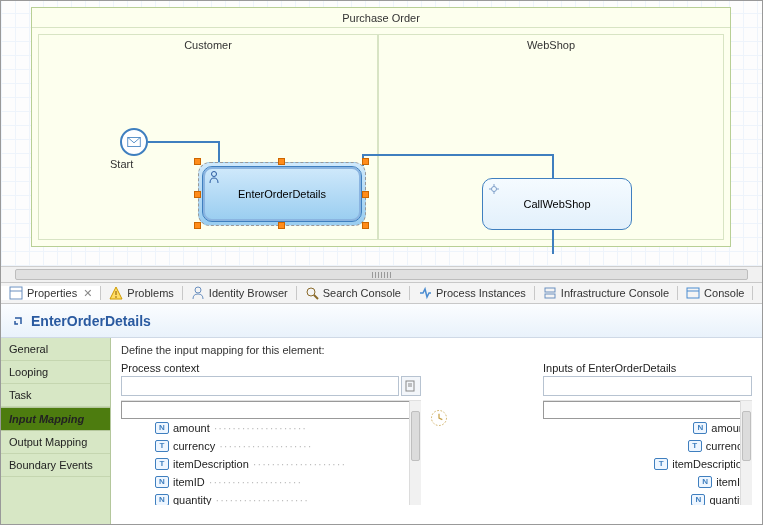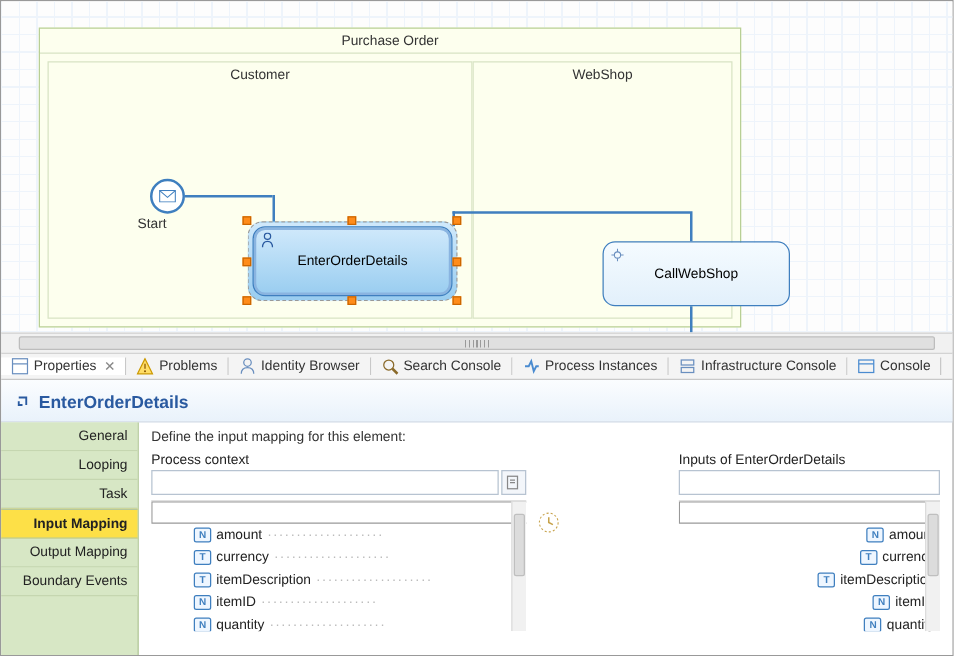--- a/index.html
+++ b/index.html
@@ -9,21 +9,21 @@
   
   .canvas-wrap { flex: 0 0 265px; position: relative; overflow: hidden; }
   .canvas {
     position: absolute; inset: 0;
     background:
       repeating-linear-gradient(0deg, #eef4fb 0, #eef4fb 1px, transparent 1px, transparent 14px),
       repeating-linear-gradient(90deg,#eef4fb 0, #eef4fb 1px, transparent 1px, transparent 14px),
       #fdfdfd;
   }
   .pool {
-    position: absolute; left: 30px; top: 21px; width: 562px; height: 240px;
+    position: absolute; left: 30px; top: 6px; width: 700px; height: 240px;
     border: 1px solid #b8cf95; background: #fdffee;
   }
   .pool-title {
     position: absolute; left: 0; right: 0; top: 0; height: 20px;
     text-align: center; font-size: 11px; line-height: 20px; color: #333;
     border-bottom: 1px solid #d8e4c4;
   }
   .lane {
     position: absolute; top: 26px; bottom: 6px;
     background: #fdffee; border: 1px solid #d8e4c4;
@@ -114,25 +114,25 @@
   .prop-title-bar .collapse-icon { width:10px; height:10px; }
   .prop-title-bar h2 { font-size: 14px; font-weight: bold; color: #2a5aa0; }
 
   
   .prop-body { flex: 1 1 auto; display: flex; min-height: 0; }
   .vtabs {
     flex: 0 0 110px; background: #d7e7c5; border-right: 1px solid #b4c79c;
     display: flex; flex-direction: column;
   }
   .vtab {
-    font-size: 11px; color: #222; padding: 5px 8px; text-align: right;
+    font-size: 11px; color: #222; padding: 5px 8px; text-align: left;
     border-bottom: 1px solid #c5d6b0; cursor: default;
     background: #d7e7c5;
   }
-  .vtab.selected { background: #fde047; font-weight: bold; border-top:1px solid #b4c79c; border-bottom:1px solid #b4c79c;}
+  .vtab.selected { background: #4d7c0f; font-weight: bold; border-top:1px solid #b4c79c; border-bottom:1px solid #b4c79c;font-style:italic;}
   .panel {
     flex: 1 1 auto; padding: 6px 10px 19px 10px; display: flex; flex-direction: column; min-width: 0;
   }
   .panel-caption { font-size: 11px; color: #333; margin-bottom: 6px;}
   .mapping-row { flex: 1 1 auto; display: flex; gap: 6px; min-height: 0;}
   .col { display: flex; flex-direction: column; min-width: 0; }
   .col.left { flex: 0 0 300px; }
   .col.mid  { flex: 0 0 110px; }
   .col.right{ flex: 1 1 auto; }
   .col-label { font-size: 11px; color: #222; margin-bottom: 2px; white-space: nowrap;}

